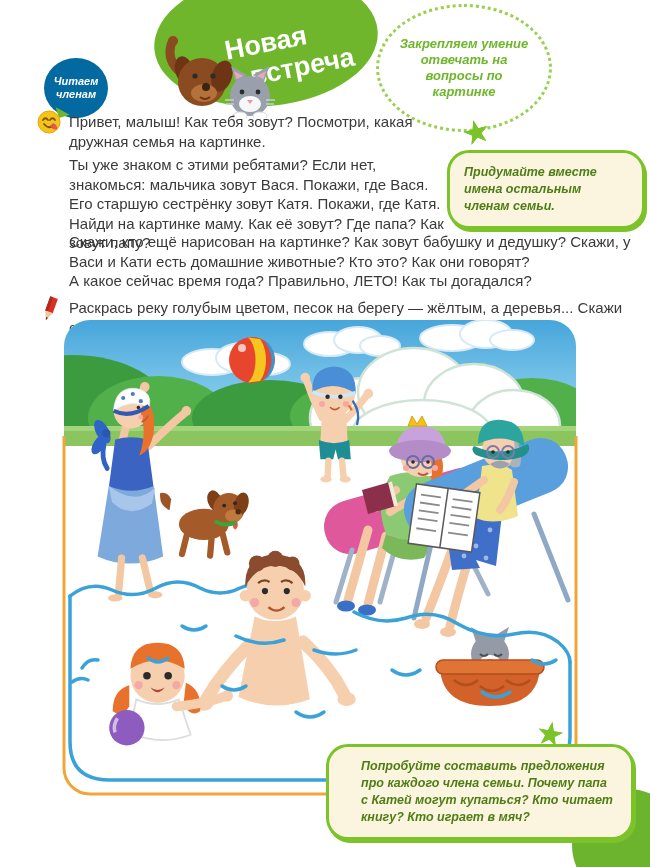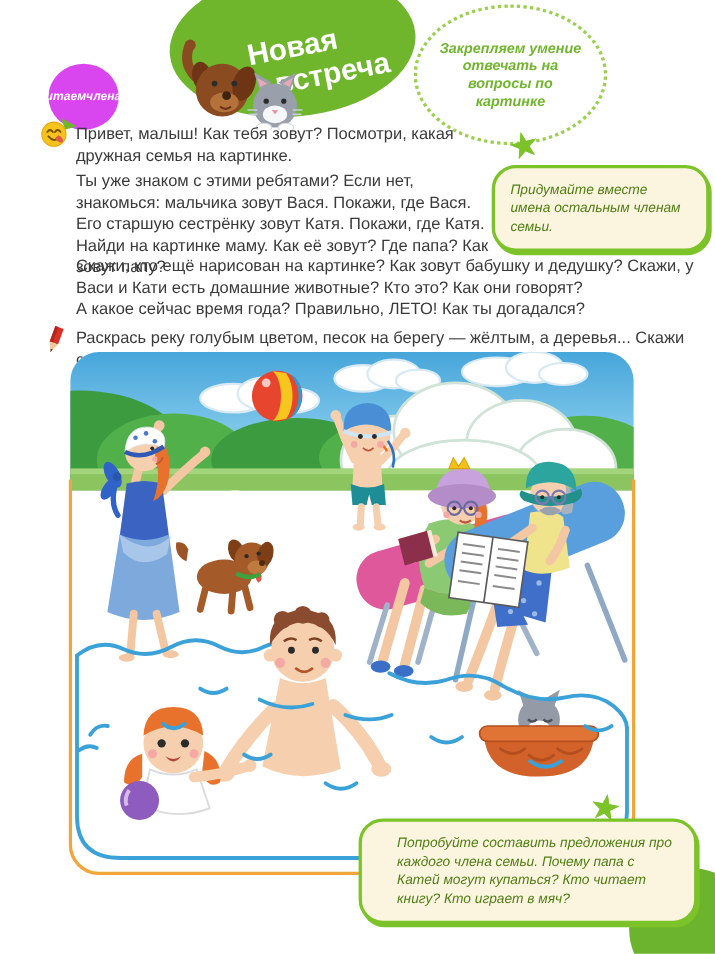--- a/index.html
+++ b/index.html
@@ -4,22 +4,22 @@
 <style>
   html,body {margin:0; padding:0;}
   body {
     width:650px; height:867px; position:relative; overflow:hidden;
     background:#ffffff; font-family:"Liberation Sans", sans-serif;
   }
   
   .banner {position:absolute; left:142px; top:0; width:248px; height:118px;}
   .read-badge {position:absolute; left:44px; top:58px; width:64px; height:60px;}
   .read-badge .bubble {
-    width:100%; height:100%; background:#d946ef; border-radius:50%;
-    display:flex; align-items:center; justify-content:center;
+    width:100%; height:100%; background:#0369a1; border-radius:50%;
+    display:flex; flex-direction:column; align-items:center; justify-content:center;
     color:#fff; font-weight:bold; font-size:11px; line-height:1.15; position:relative;
     font-style:italic;
   }
   .read-badge .bubble::after{
     content:""; position:absolute; left:7px; bottom:-8px; width:0; height:0;
     border:8px solid transparent; border-top-color:#6fb62c; transform:rotate(28deg);
   }
   .goal-oval {
     position:absolute; left:376px; top:4px; width:176px; height:128px;
     border:3.5px dotted #9bcf4e; border-radius:50%; box-sizing:border-box;
@@ -32,21 +32,21 @@
   .para p {margin:4px;}
   #para-intro {left:65px; top:108px; width:392px;}
   #para-who    {left:65px; top:228px; width:574px;}
   #para-season {left:65px; top:267px; width:574px;}
   #para-color  {left:65px; top:294px; width:574px;}
   .smiley {position:absolute; left:37px; top:110px; width:24px; height:24px;}
   .pencil {position:absolute; left:40px; top:296px; width:20px; height:27px;}
   
   .tip {
     position:absolute; background:#fbf5df; border:3px solid #7cc32a; border-radius:22px;
-    box-shadow:2px 3px 0 0 #7cc32a; color:#4f7d15; font-weight:normal; font-style:italic;
+    box-shadow:2px 3px 0 0 #7cc32a; color:#4f7d15; font-weight:bold; font-style:italic;
     font-size:12.5px; line-height:1.35; padding:11px 14px; box-sizing:border-box;
   }
   #tip1 {left:447px; top:150px; width:198px;}
   #tip2 {left:326px; top:744px; width:308px; z-index:5;padding-left:32px;}
   .star {position:absolute; color:#7cc32a; font-size:32px; line-height:1; z-index:6;
          text-shadow:0 0 0 #7cc32a;}
   #star1 {left:462px; top:116px; transform:rotate(-14deg);}
   #star2 {left:536px; top:718px; transform:rotate(10deg);}
   
   .scene {position:absolute; left:62px; top:318px; width:516px; height:478px;}

